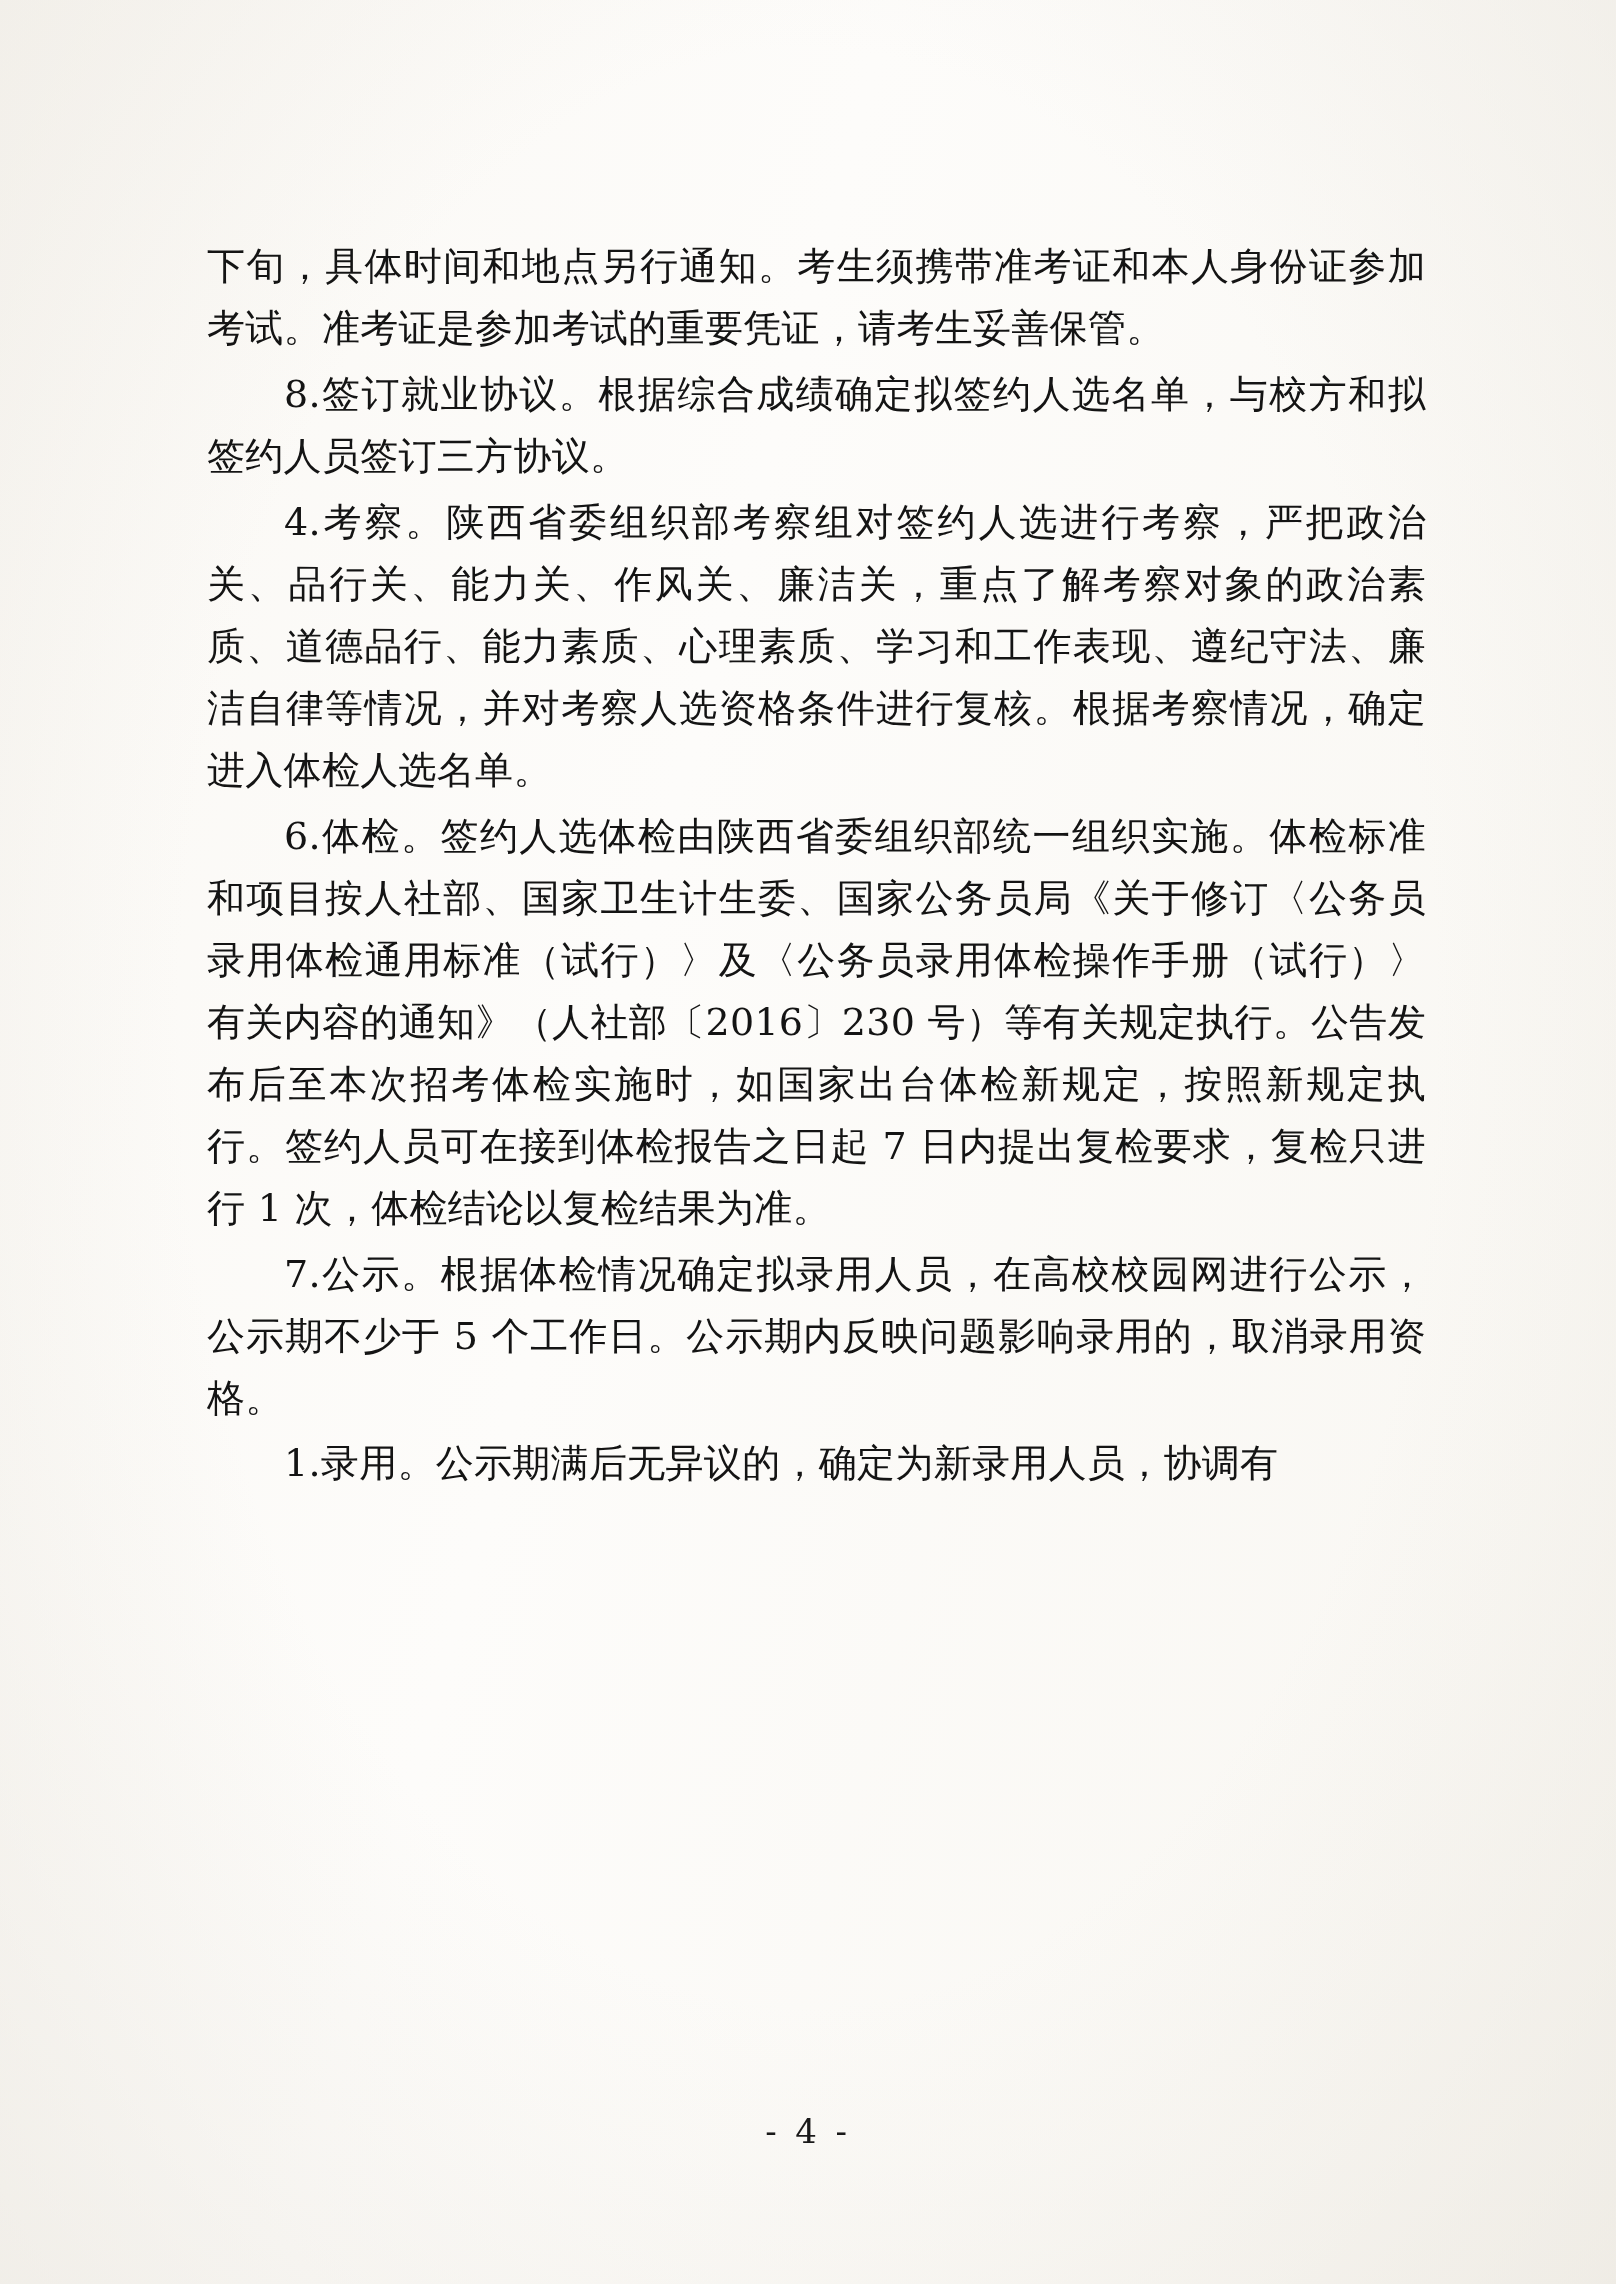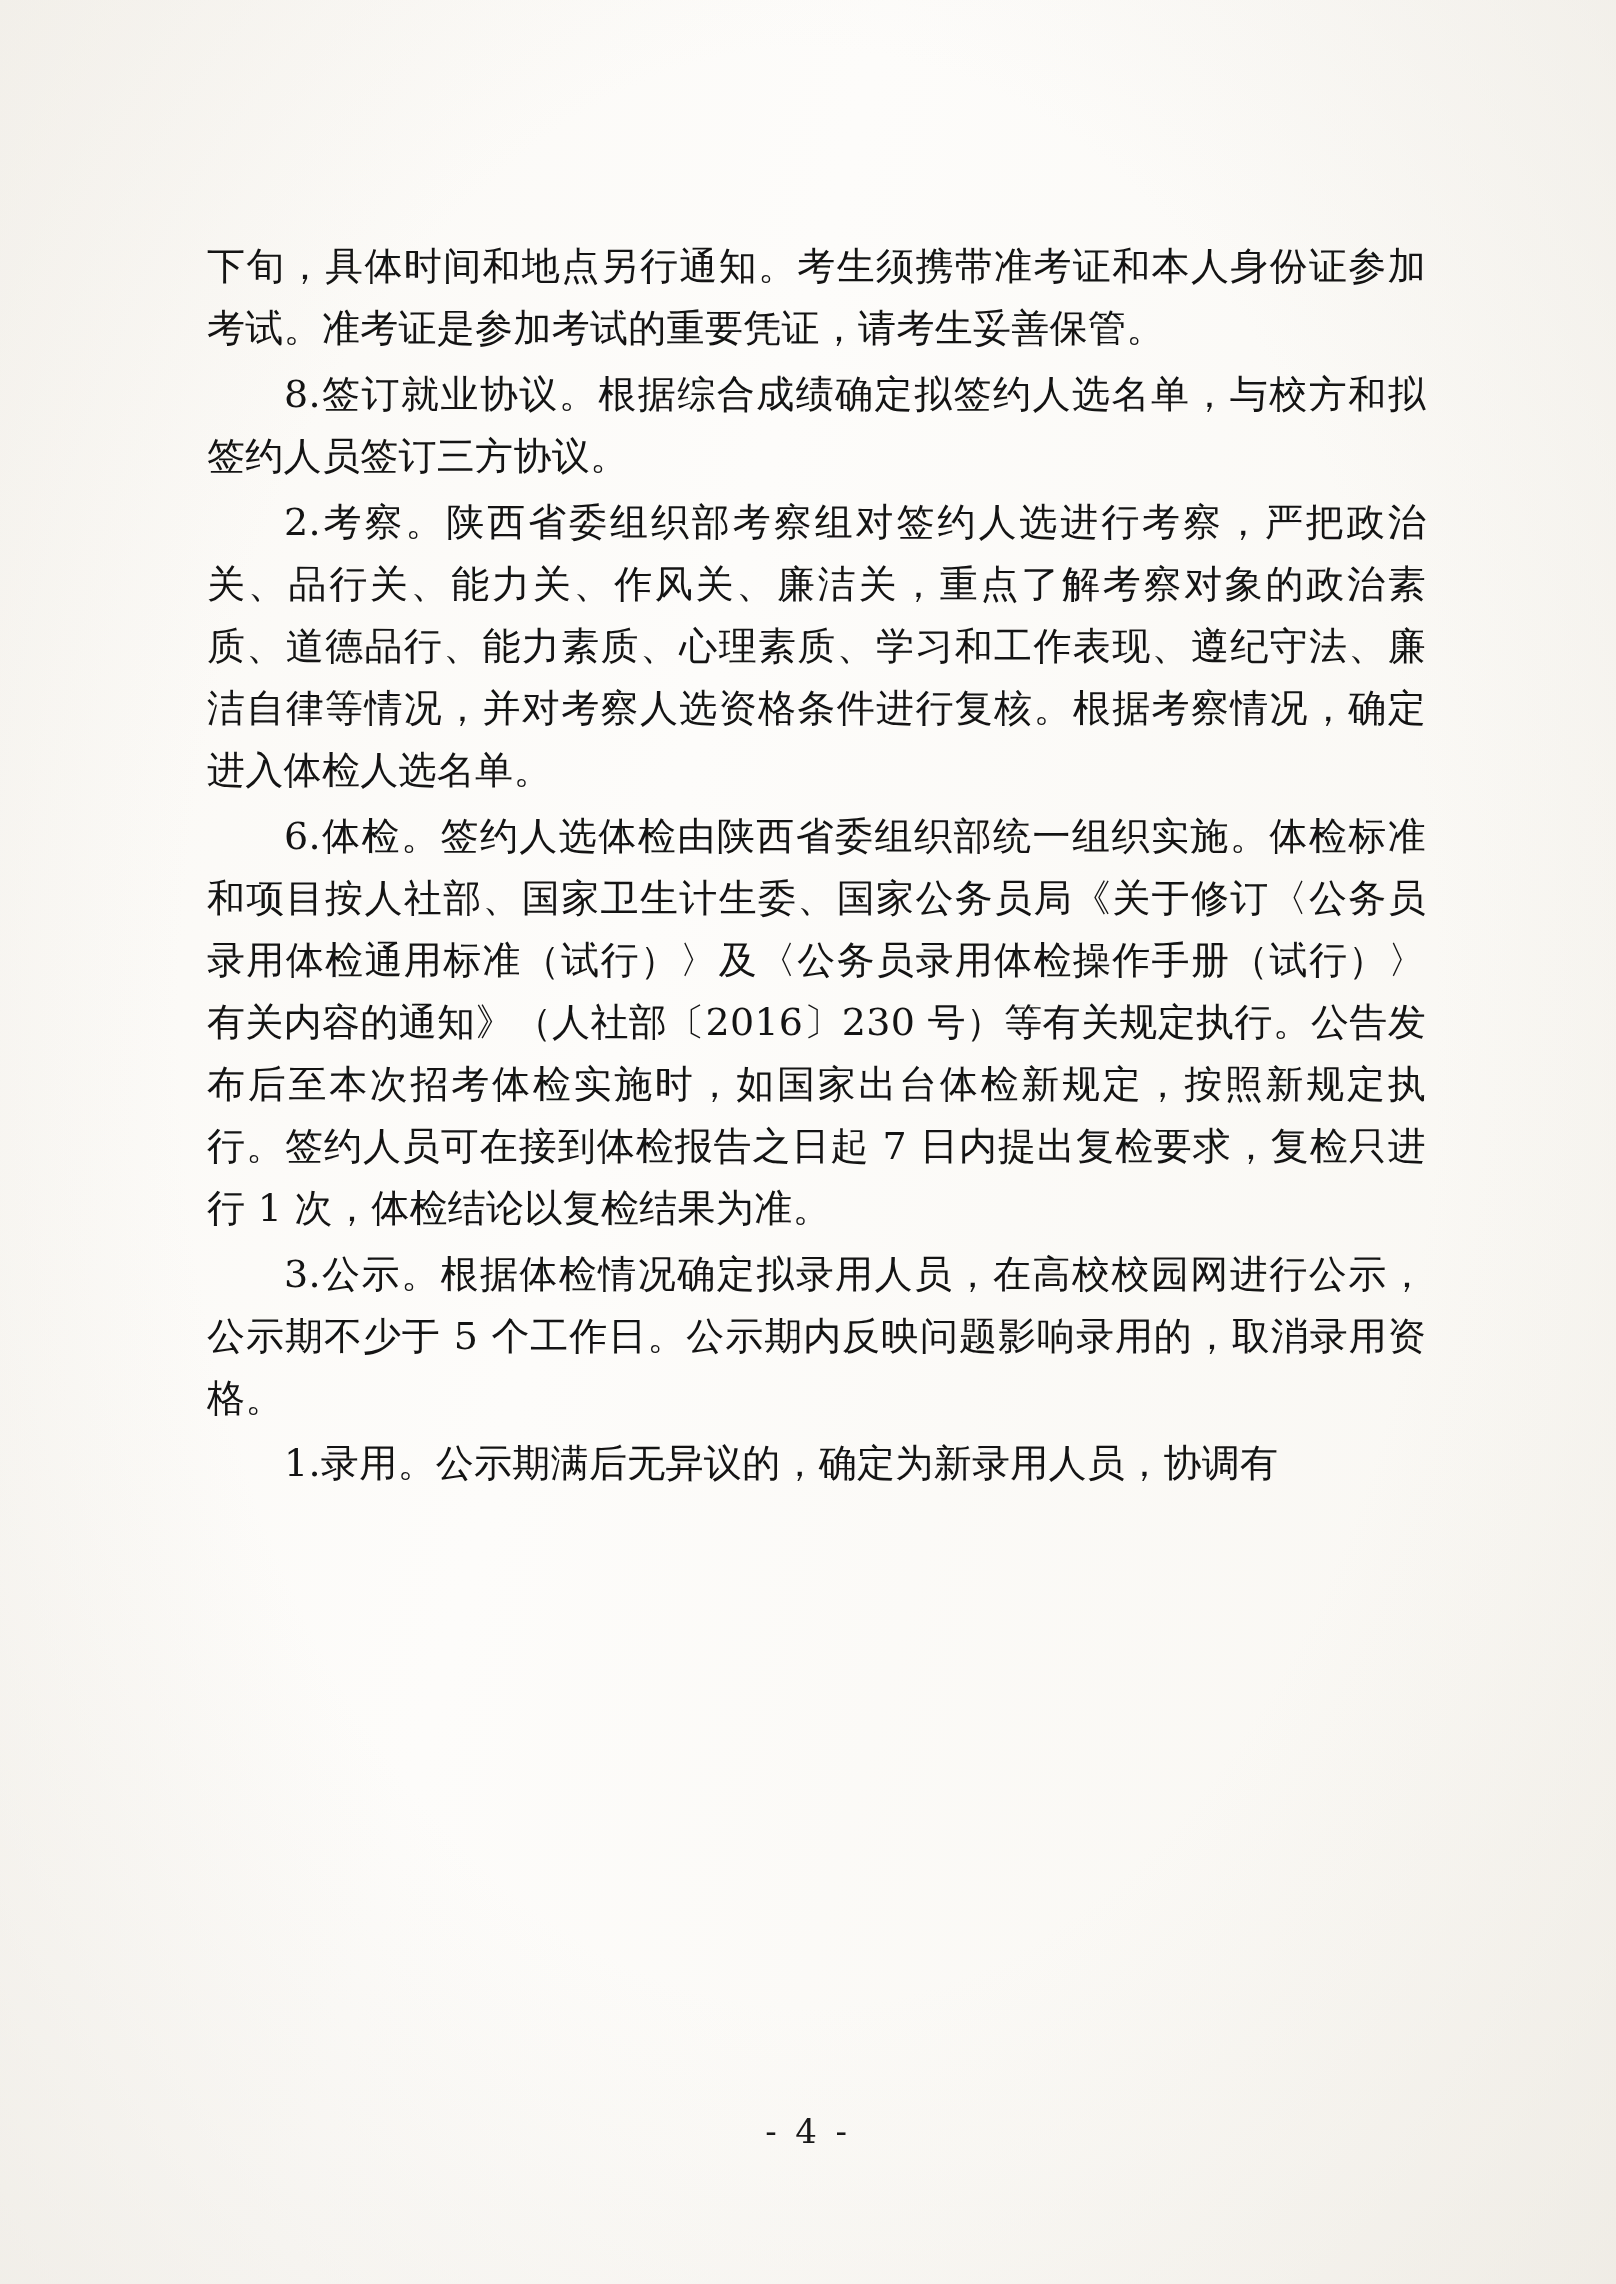--- a/index.html
+++ b/index.html
@@ -65,25 +65,25 @@
 <body>
 
 <div class="page">
 
   <div class="content">
 
     <p class="para">下旬，具体时间和地点另行通知。考生须携带准考证和本人身份证参加考试。准考证是参加考试的重要凭证，请考生妥善保管。</p>
 
     <p class="para indent">8.签订就业协议。根据综合成绩确定拟签约人选名单，与校方和拟签约人员签订三方协议。</p>
 
-    <p class="para indent">2.考察。陕西省委组织部考察组对签约人选进行考察，严把政治关、品行关、能力关、作风关、廉洁关，重点了解考察对象的政治素质、道德品行、能力素质、心理素质、学习和工作表现、遵纪守法、廉洁自律等情况，并对考察人选资格条件进行复核。根据考察情况，确定进入体检人选名单。</p>
+    <p class="para indent">4.考察。陕西省委组织部考察组对签约人选进行考察，严把政治关、品行关、能力关、作风关、廉洁关，重点了解考察对象的政治素质、道德品行、能力素质、心理素质、学习和工作表现、遵纪守法、廉洁自律等情况，并对考察人选资格条件进行复核。根据考察情况，确定进入体检人选名单。</p>
 
     <p class="para indent">6.体检。签约人选体检由陕西省委组织部统一组织实施。体检标准和项目按人社部、国家卫生计生委、国家公务员局《关于修订〈公务员录用体检通用标准（试行）〉及〈公务员录用体检操作手册（试行）〉有关内容的通知》（人社部〔2016〕230 号）等有关规定执行。公告发布后至本次招考体检实施时，如国家出台体检新规定，按照新规定执行。签约人员可在接到体检报告之日起 7 日内提出复检要求，复检只进行 1 次，体检结论以复检结果为准。</p>
 
-    <p class="para indent">3.公示。根据体检情况确定拟录用人员，在高校校园网进行公示，公示期不少于 5 个工作日。公示期内反映问题影响录用的，取消录用资格。</p>
+    <p class="para indent">7.公示。根据体检情况确定拟录用人员，在高校校园网进行公示，公示期不少于 5 个工作日。公示期内反映问题影响录用的，取消录用资格。</p>
 
     <p class="para indent">1.录用。公示期满后无异议的，确定为新录用人员，协调有</p>
 
   </div>
 
   <div class="footer">- 4 -</div>
 
 </div>
 
 

